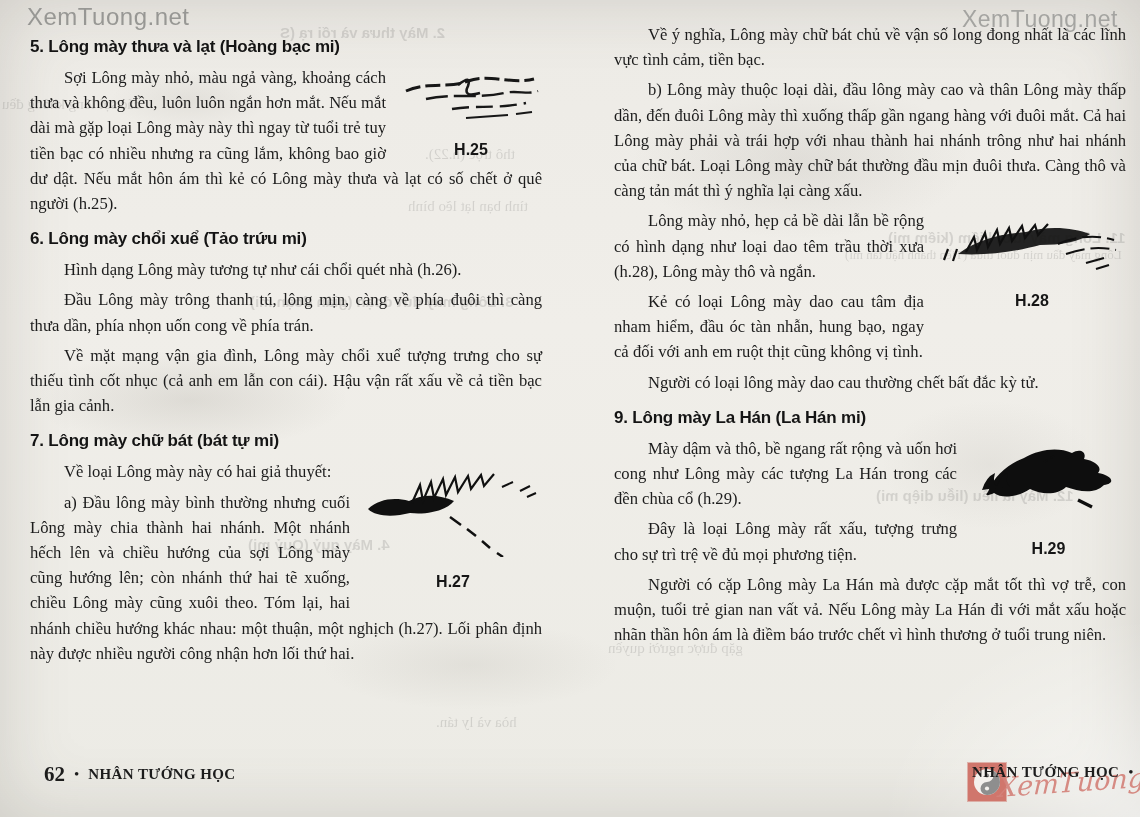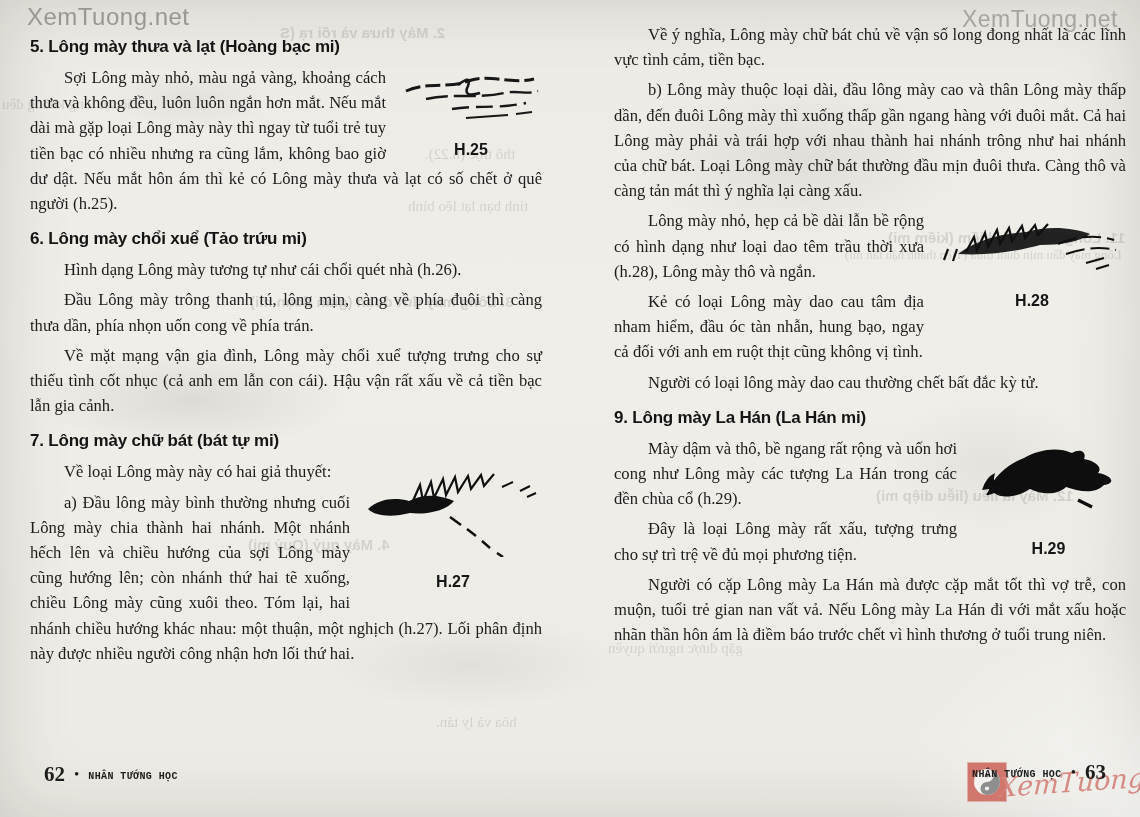--- a/index.html
+++ b/index.html
@@ -31,21 +31,21 @@
   
   .fig{float:right;text-align:center;margin:2px 0 4px 14px;}
   .fig svg{display:block;margin:0 auto;}
   .fig .lbl{font-family:"Liberation Sans",sans-serif;font-weight:700;font-size:16px;margin-top:16px;color:#161616;}
   
   .footer{position:absolute;white-space:nowrap;}
   .footer-left{left:44px;top:762px;}
   .footer-right{left:972px;top:760px;z-index:6;}
   .footer .num{font-family:"Liberation Serif",serif;font-size:21px;font-weight:600;}
   .footer .sep{font-size:15px;margin:0 5px;vertical-align:2px;}
-  .footer .ttl{font-family:Liberation Mono, monospace;font-weight:700;font-size:10px;letter-spacing:.4px;vertical-align:2px;}
+  .footer .ttl{font-family:Liberation Serif, serif;font-weight:700;font-size:15px;letter-spacing:.4px;vertical-align:2px;}
   
   .logo-box{position:absolute;left:968px;top:763px;width:38px;height:38px;background:#d0766c;z-index:3;
     box-shadow:0 0 0 1px rgba(208,118,108,.5);display:flex;align-items:center;justify-content:center;}
   .logo-script{position:absolute;left:998px;top:765px;z-index:5;font-family:"DejaVu Serif",serif;
     font-style:italic;font-size:27px;color:#d4837b;transform:rotate(-4deg) skewX(-6deg);opacity:.92;white-space:nowrap;}
   
   .bleed{position:absolute;opacity:.15;filter:blur(.6px);transform:scaleX(-1);
     color:#3a3a3a;font-size:15px;white-space:nowrap;pointer-events:none;}
   .bleed.bold{font-weight:700;font-family:"Liberation Sans",sans-serif;}
   .lf0{left:280px;top:24px;}

